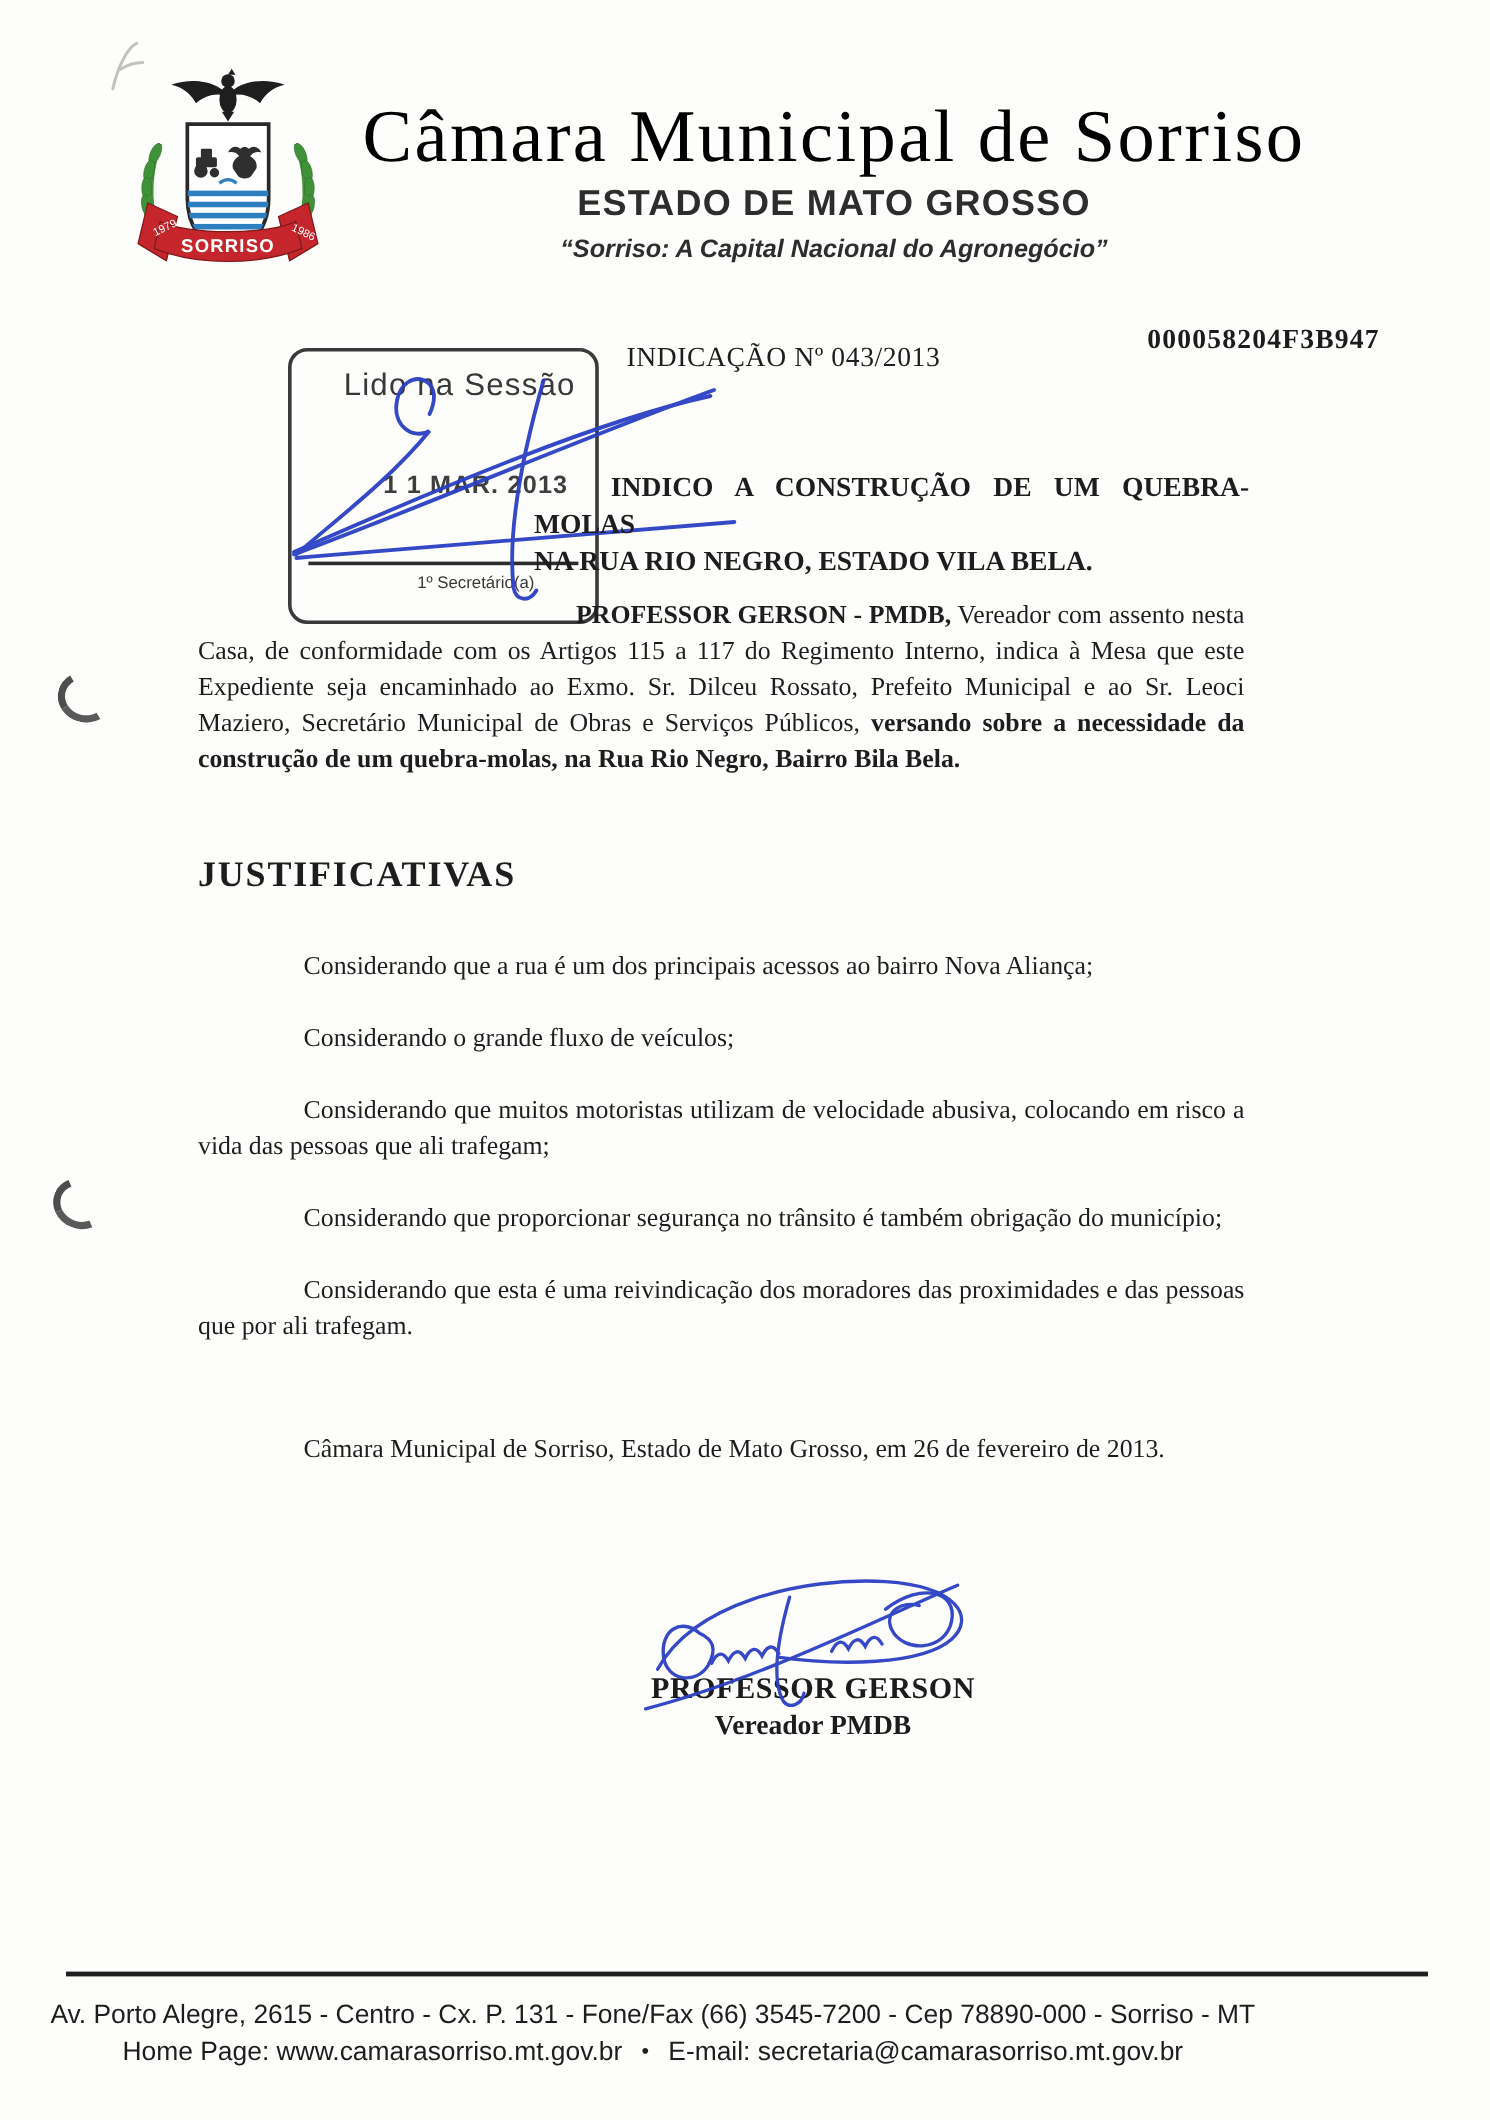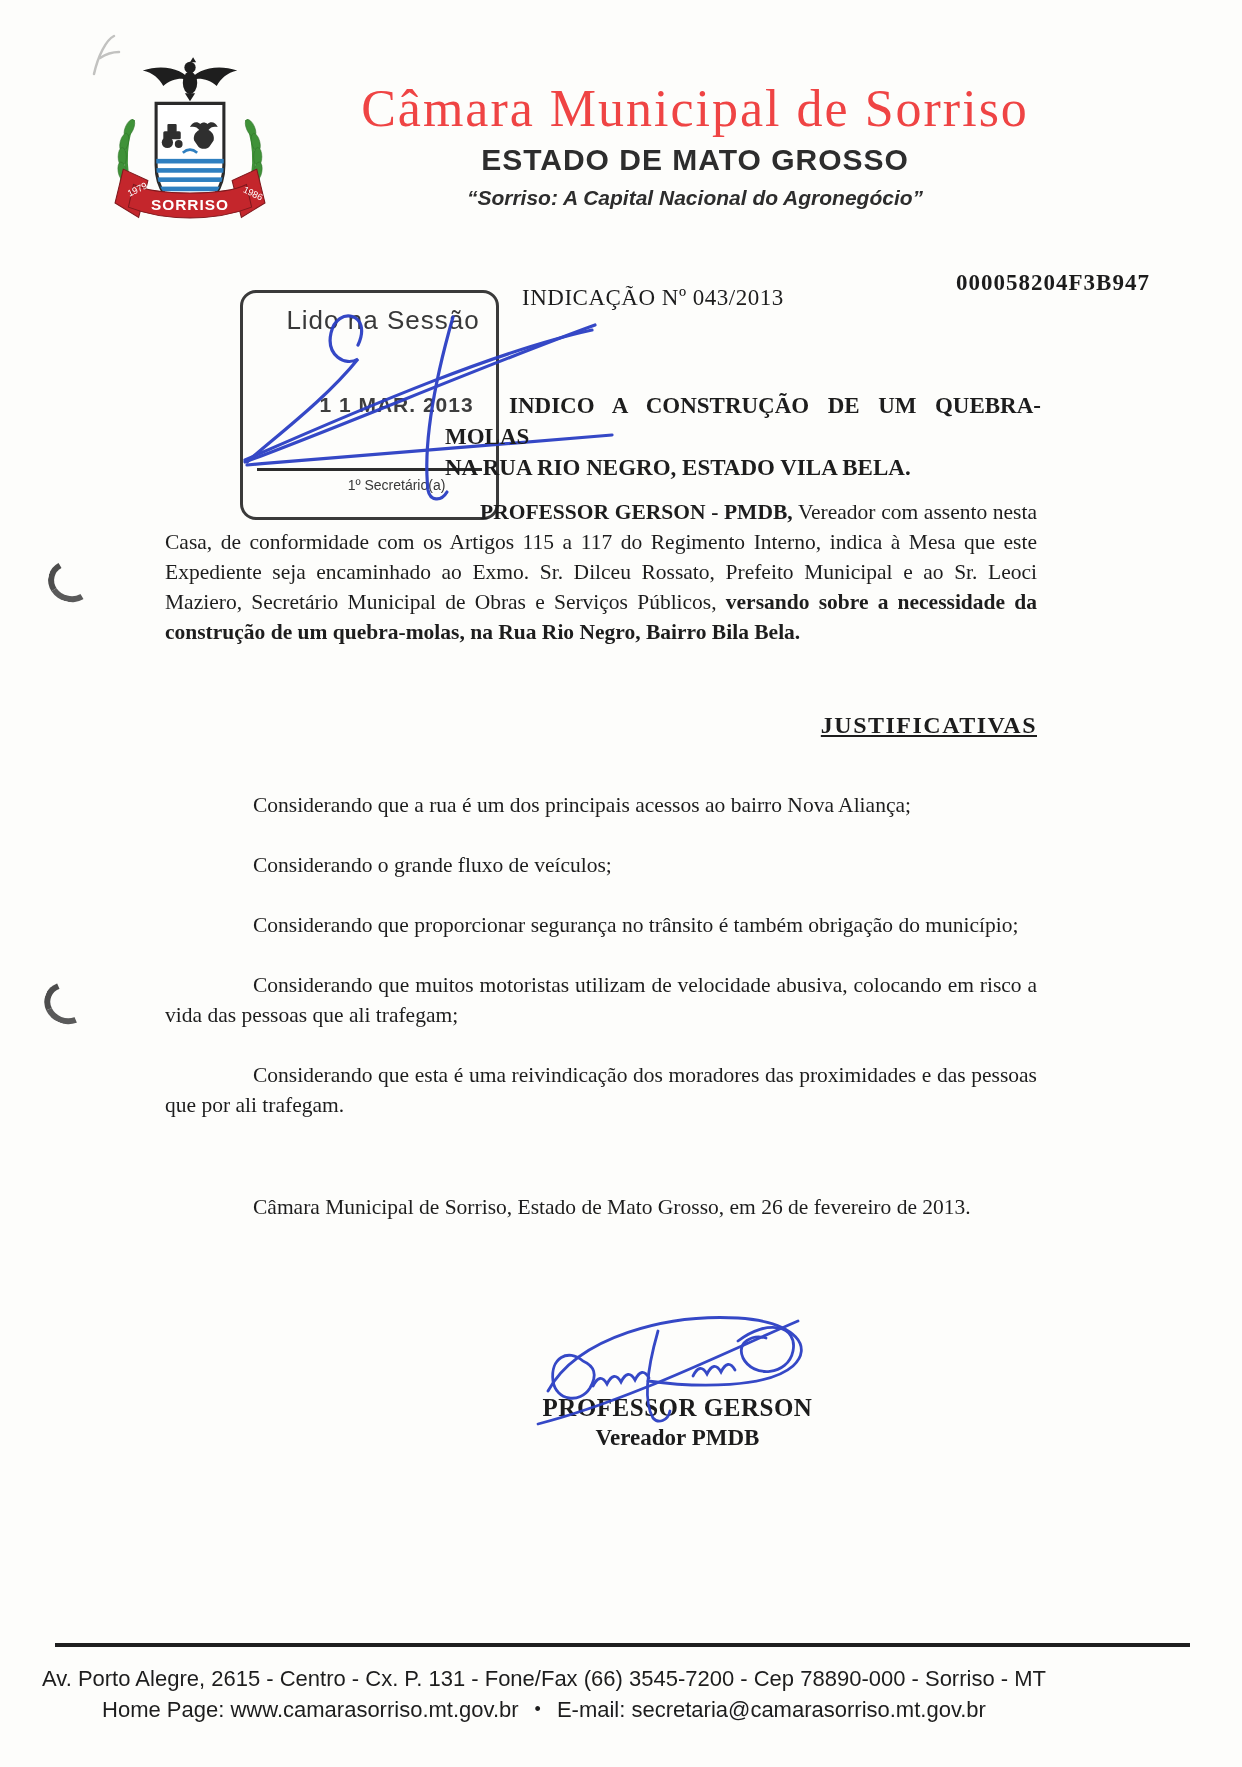--- a/index.html
+++ b/index.html
@@ -20,21 +20,21 @@
     border-left:6px solid #4d4d4d;
     border-bottom:6px solid #5a5a5a;
   }
   .hole-1{left:48px;top:560px;transform:rotate(14deg);}
   .hole-2{left:44px;top:982px;transform:rotate(22deg);}
   .pencil{position:absolute;left:86px;top:28px;width:40px;height:55px;}
   
   .logo{position:absolute;left:92px;top:50px;width:196px;height:190px;}
   .header-text{position:absolute;left:290px;top:82px;width:810px;text-align:center;}
   .org-title{
-    font-size:52px;line-height:1.05;color:#ef4444;letter-spacing:2px;
+    font-size:62px;line-height:1.05;color:#000000;letter-spacing:2px;
     font-family:"Liberation Serif","DejaVu Serif",serif;
   }
   .org-subtitle{
     margin-top:6px;font-family:"Liberation Sans","DejaVu Sans",sans-serif;
     font-weight:bold;font-size:30px;color:#2d2d2d;letter-spacing:1px;
   }
   .org-motto{
     margin-top:9px;font-family:"Liberation Sans","DejaVu Sans",sans-serif;
     font-weight:bold;font-size:21px;color:#2d2d2d;font-style:italic;
   }
@@ -62,22 +62,22 @@
   .subject{position:absolute;left:445px;top:390px;width:596px;
     font-weight:bold;font-size:23px;line-height:31px;}
   .subject-l1{text-indent:64px;text-align:justify;text-align-last:justify;}
   
   .intro{
     position:absolute;left:165px;top:497px;width:872px;margin:0;
     font-size:21.5px;line-height:30px;text-align:justify;text-indent:315px;
   }
   .b{font-weight:bold;}
   .just-heading{
-    position:absolute;left:165px;top:712px;width:872px;text-align:right;
-    font-weight:bold;font-size:24px;letter-spacing:1.5px;text-decoration:underline;
+    position:absolute;left:165px;top:712px;width:872px;text-align:left;
+    font-weight:bold;font-size:30px;letter-spacing:1.5px;
   }
   .paragraphs{position:absolute;left:165px;top:790px;width:872px;
     font-size:21.5px;line-height:30px;text-align:justify;}
   .paragraphs p{margin:0 0 30px 0;text-indent:88px;}
   .dateline{
     position:absolute;left:165px;top:1192px;width:850px;margin:0;
     font-size:21.5px;line-height:30px;text-align:justify;text-indent:88px;
   }
   
   .sig-block{position:absolute;left:490px;top:1312px;width:375px;text-align:center;}
@@ -200,22 +200,22 @@
     <div class="subject-l1">INDICO A CONSTRUÇÃO DE UM QUEBRA-MOLAS</div>
     <div class="subject-l2">NA RUA RIO NEGRO, ESTADO VILA BELA.</div>
   </div>
 
   <p class="intro"><span class="b">PROFESSOR GERSON - PMDB,</span><span> Vereador com assento nesta Casa, de conformidade com os Artigos 115 a 117 do Regimento Interno, indica à Mesa que este Expediente seja encaminhado ao Exmo. Sr. Dilceu Rossato, Prefeito Municipal e ao Sr. Leoci Maziero, Secretário Municipal de Obras e Serviços Públicos, </span><span class="b">versando sobre a necessidade da construção de um quebra-molas, na Rua Rio Negro, Bairro Bila Bela.</span></p>
 
   <div class="just-heading">JUSTIFICATIVAS</div>
   <div class="paragraphs">
     <p>Considerando que a rua é um dos principais acessos ao bairro Nova Aliança;</p>
     <p>Considerando o grande fluxo de veículos;</p>
+    <p>Considerando que muitos motoristas utilizam de velocidade abusiva, colocando em risco a vida das pessoas que ali trafegam;</p>
     <p>Considerando que proporcionar segurança no trânsito é também obrigação do município;</p>
-    <p>Considerando que muitos motoristas utilizam de velocidade abusiva, colocando em risco a vida das pessoas que ali trafegam;</p>
     <p>Considerando que esta é uma reivindicação dos moradores das proximidades e das pessoas que por ali trafegam.</p>
   </div>
 
   <p class="dateline">Câmara Municipal de Sorriso, Estado de Mato Grosso, em 26 de fevereiro de 2013.</p>
 
   <div class="sig-block">
     <svg class="ink sig-ink" viewBox="0 0 340 130">
       <g stroke="#2b3fc4" stroke-width="2.8" fill="none" stroke-linecap="round" opacity="0.95">
         <path d="M50 85 C 80 30, 170 8, 240 12 C 300 16, 315 42, 295 60 C 270 82, 200 82, 150 75"></path>
         <path d="M85 55 C 70 42, 52 52, 55 75 C 58 95, 82 98, 92 82 C 100 68, 96 60, 85 55"></path>

